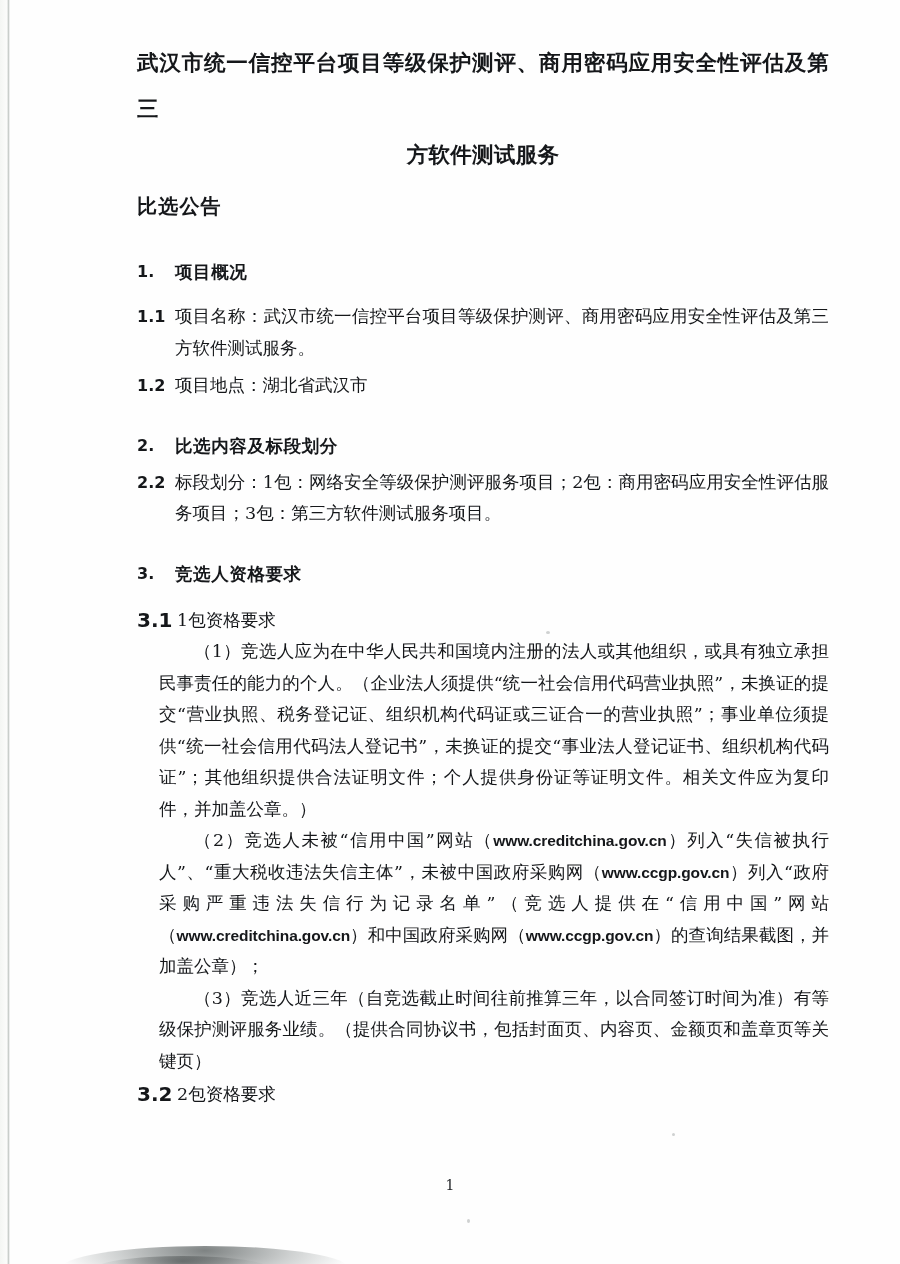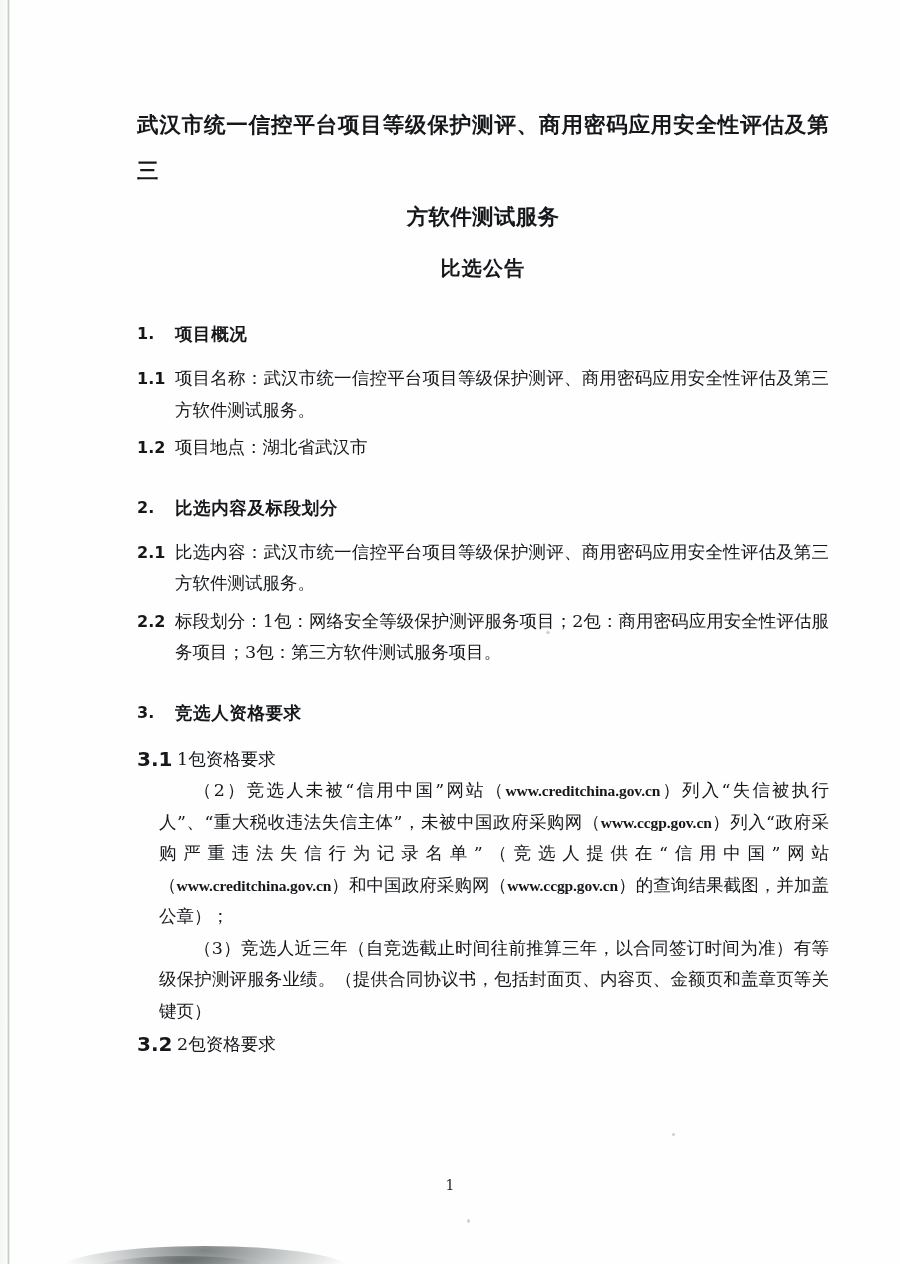--- a/index.html
+++ b/index.html
@@ -61,35 +61,35 @@
 
   
   .doc-title {
     font-weight: bold;
     font-size: 21.5px;
     line-height: 46px;
     text-align: justify;
     text-align-last: justify;
     letter-spacing: 0.3px;
     margin: 0;
-    padding-top: 102px;
+    padding-top: 40px;
   }
   .doc-title-line2 {
     font-weight: bold;
     font-size: 21.5px;
     line-height: 46px;
     text-align: center;
     letter-spacing: 0.3px;
     margin: 0;
   }
   .doc-subtitle {
     font-weight: bold;
     font-size: 20px;
     line-height: 44px;
-    text-align: center;
+    text-align: left;
     letter-spacing: 1.2px;
     margin: 0;
     padding-top: 6px;
   }
 
   
   .sec-head {
     display: flex;
     font-weight: bold;
     font-size: 17.5px;
@@ -142,21 +142,21 @@
   .para {
     font-size: 17.5px;
     line-height: 31.5px;
     text-indent: 2em;
     text-align: justify;
     text-justify: inter-ideograph;
     margin: 0;
     padding-left: 22px;
   }
   .url {
-    font-family: Liberation Serif, serif;
+    font-family: Liberation Sans, sans-serif;
     font-weight: bold;
     font-size: 15.5px;
     letter-spacing: -0.1px;
   }
 
   .page-number {
     position: absolute;
     left: 0;
     right: 0;
     top: 1177px;
@@ -195,39 +195,36 @@
     </div>
     <div class="item tight">
       <span class="num">1.2</span>
       <span class="body">项目地点：湖北省武汉市</span>
     </div>
 
     <div class="sec-head">
       <span class="num">2.</span>
       <span class="txt">比选内容及标段划分</span>
     </div>
-    <div class="item">
-      <span class="num">2.1</span>
-      <span class="body">比选内容：武汉市统一信控平台项目等级保护测评、商用密码应用安全性评估及第三方软件测试服务。</span>
-    </div>
     <div class="item tight">
       <span class="num">2.2</span>
       <span class="body">标段划分：1包：网络安全等级保护测评服务项目；2包：商用密码应用安全性评估服务项目；3包：第三方软件测试服务项目。</span>
     </div>
 
     <div class="sec-head">
       <span class="num">3.</span>
       <span class="txt">竞选人资格要求</span>
     </div>
 
     <div class="sub-head">
       <span class="num">3.1</span>
       <span class="txt">1包资格要求</span>
     </div>
 
+    <p class="para">（1）竞选人应为在中华人民共和国境内注册的法人或其他组织，或具有独立承担民事责任的能力的个人。（企业法人须提供“统一社会信用代码营业执照”，未换证的提交“营业执照、税务登记证、组织机构代码证或三证合一的营业执照”；事业单位须提供“统一社会信用代码法人登记书”，未换证的提交“事业法人登记证书、组织机构代码证”；其他组织提供合法证明文件；个人提供身份证等证明文件。相关文件应为复印件，并加盖公章。）</p>
 
     <p class="para" id="para-2"><span>（2）竞选人未被“信用中国”网站（</span><span class="url">www.creditchina.gov.cn</span><span>）列入“失信被执行人”、“重大税收违法失信主体”，未被中国政府采购网（</span><span class="url">www.ccgp.gov.cn</span><span>）列入“政府采购严重违法失信行为记录名单”（竞选人提供在“信用中国”网站（</span><span class="url">www.creditchina.gov.cn</span><span>）和中国政府采购网（</span><span class="url">www.ccgp.gov.cn</span><span>）的查询结果截图，并加盖公章）；</span></p>
 
     <p class="para">（3）竞选人近三年（自竞选截止时间往前推算三年，以合同签订时间为准）有等级保护测评服务业绩。（提供合同协议书，包括封面页、内容页、金额页和盖章页等关键页）</p>
 
 
     <div class="sub-head" style="margin-top:2px;">
       <span class="num">3.2</span>
       <span class="txt">2包资格要求</span>
     </div>

